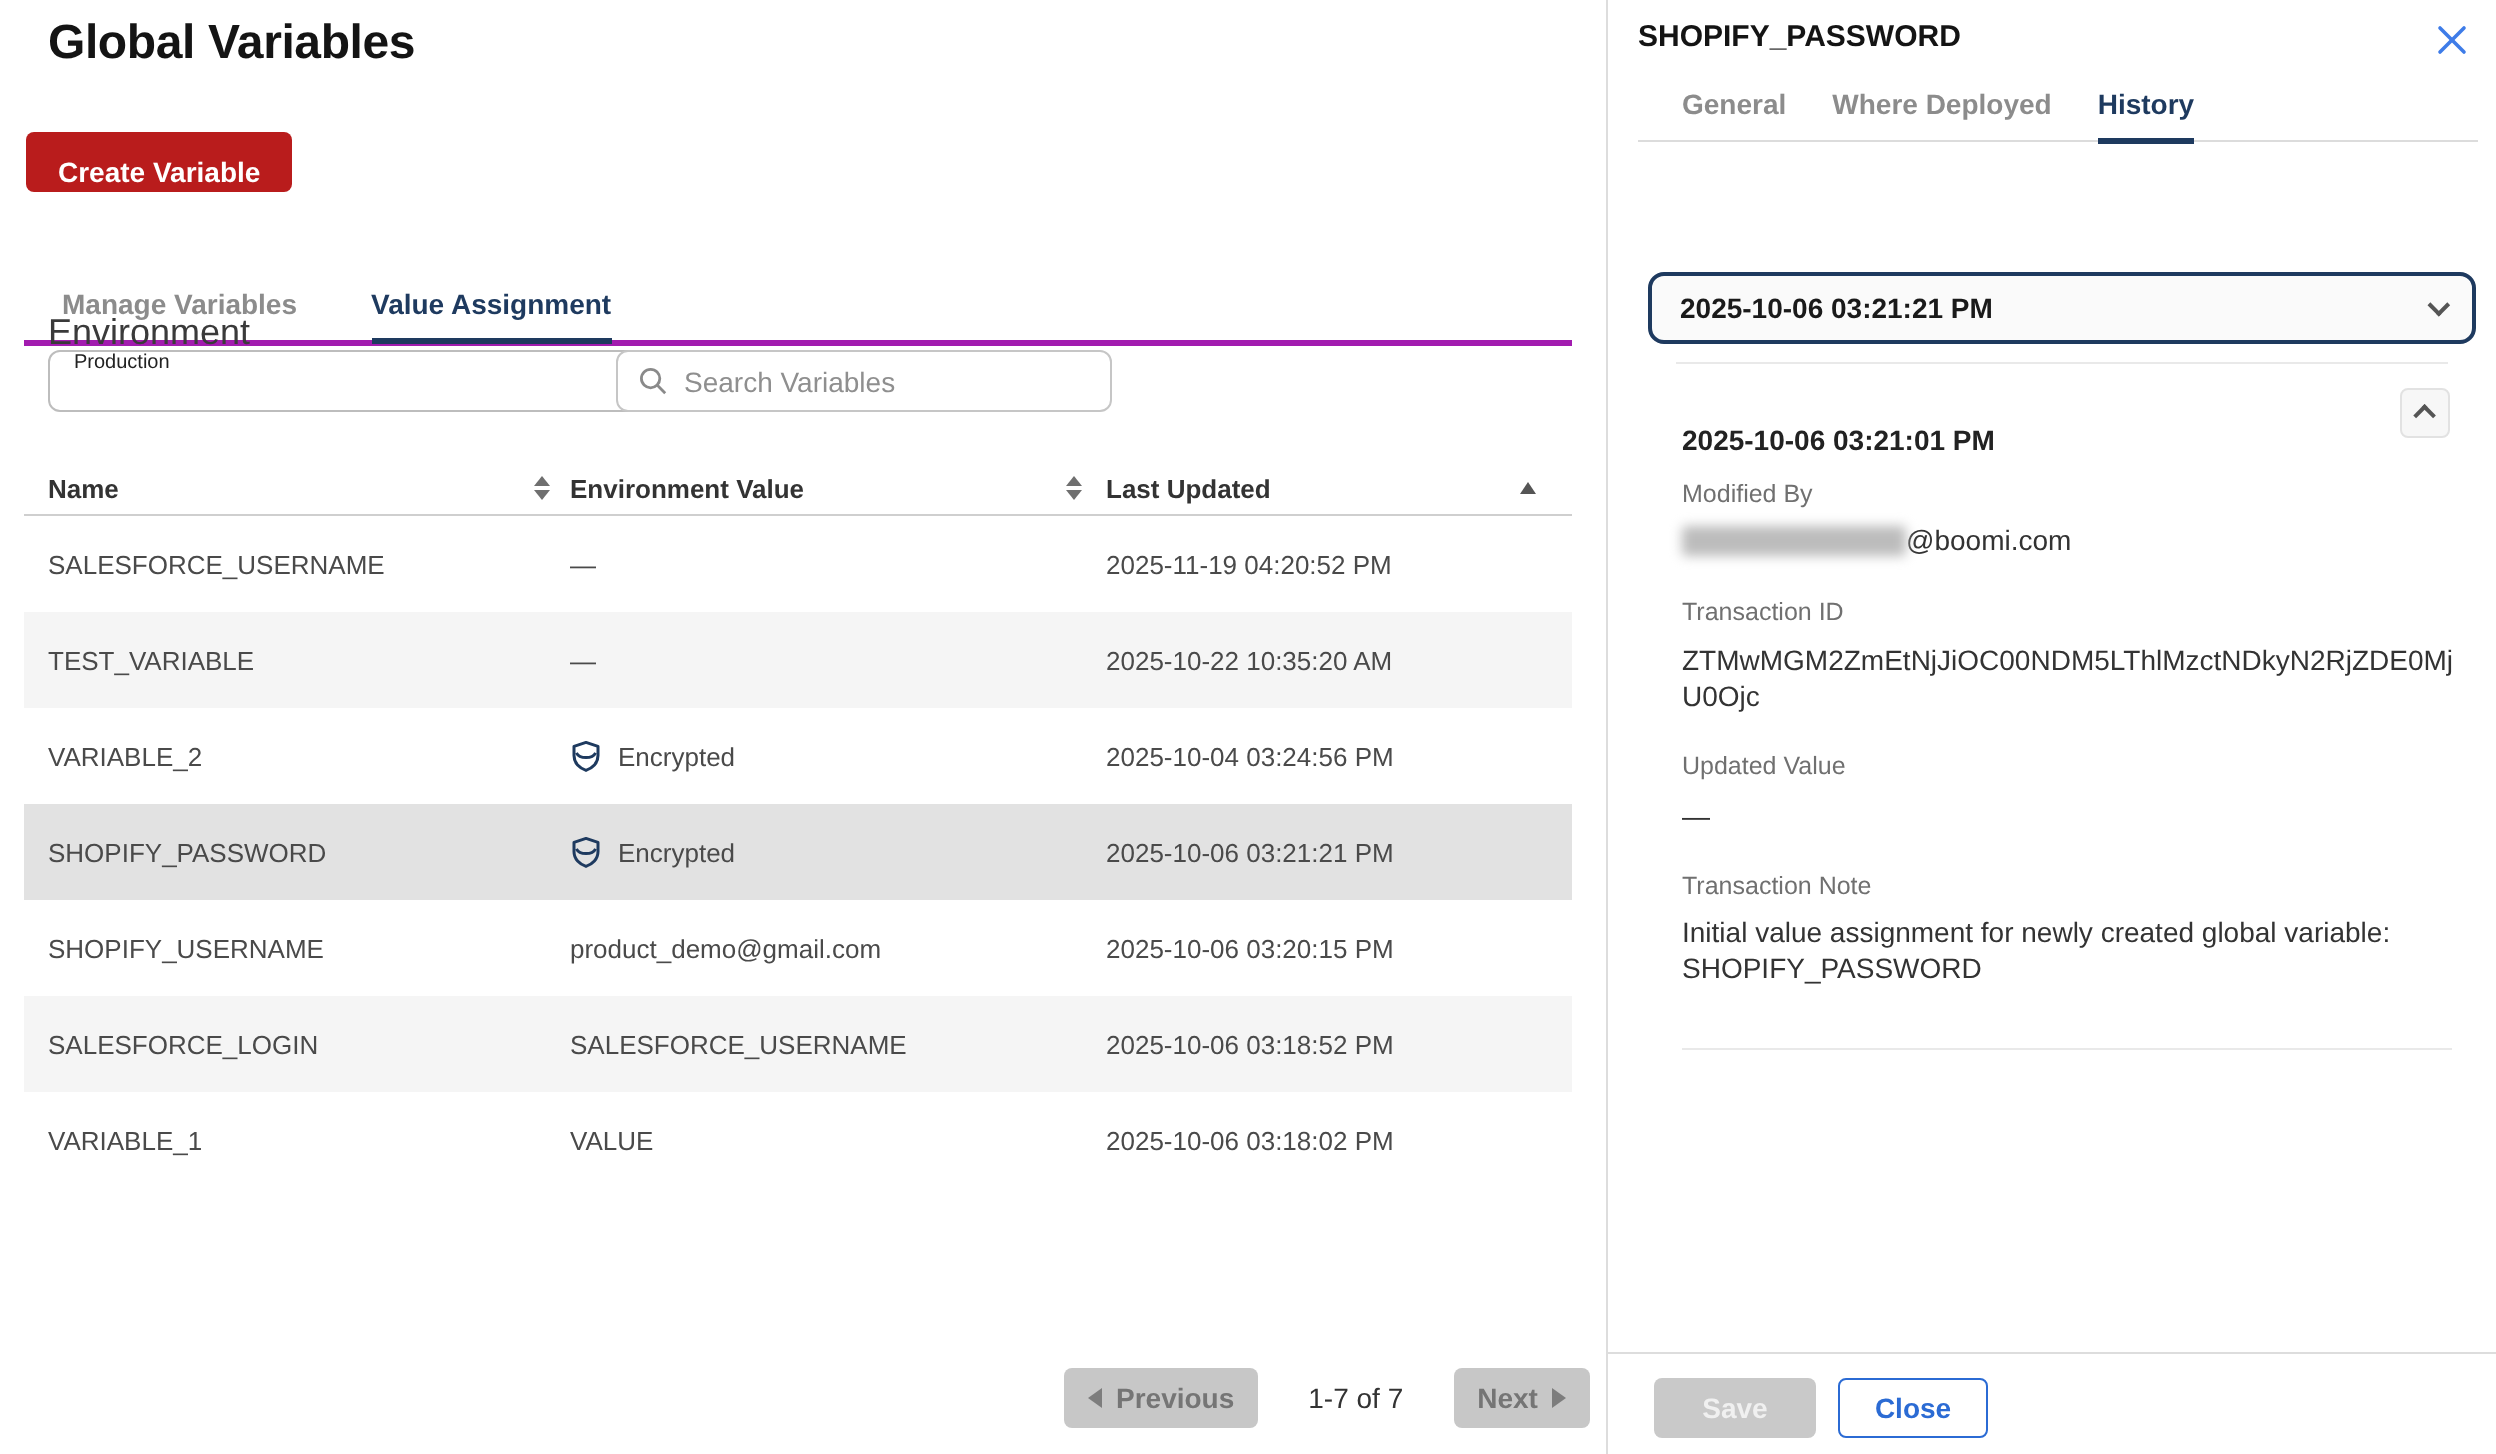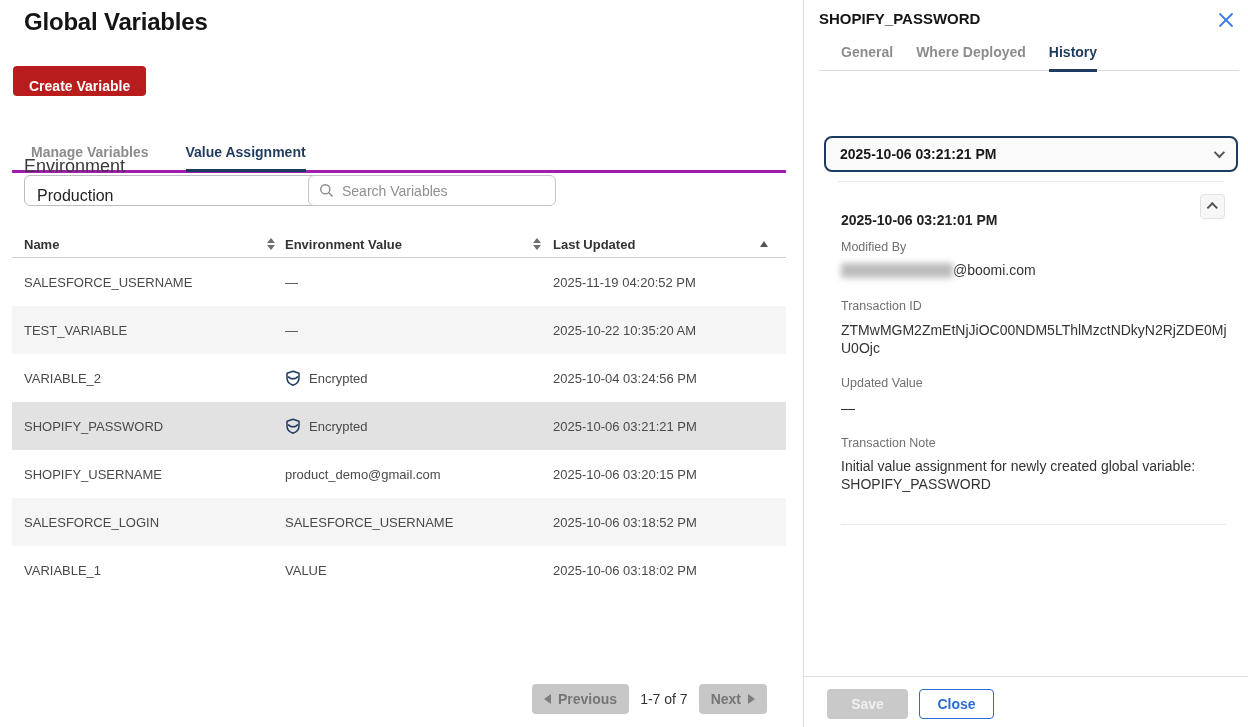--- a/index.html
+++ b/index.html
@@ -13,21 +13,21 @@
     border:none; border-radius:4px; font-family:inherit; font-size:14px; font-weight:700; cursor:pointer; }
 
   .tabs { position:absolute; left:12px; top:112px; width:774px; display:flex; gap:37px; padding-left:19px;
     border-bottom:3px solid #a21caf;margin-top:32px; }
   .tab { position:relative; padding-bottom:10px; font-size:14px; font-weight:700; color:#8c8c8c; cursor:pointer; }
   .tab.active { color:#1e3a5f; }
   .tab.active::after { content:""; position:absolute; left:0; right:0; bottom:-2px; height:3px; background:#1e3a5f; }
 
   .field-label { position:absolute; left:24px; top:156px; font-size:18px; color:#3a3a3a; }
   .select { position:absolute; left:24px; top:175px; width:316px; height:31px; border:1px solid #bdbdbd; border-radius:6px;
-    display:flex; align-items:flex-end; justify-content:space-between; padding:0 12px; font-size:16px; color:#222; cursor:pointer; background:#fff; }
+    display:flex; align-items:flex-start; justify-content:space-between; padding:0 12px; font-size:10px; color:#222; cursor:pointer; background:#fff; }
   .searchbox { position:absolute; display:flex; align-items:center; border:1px solid #c6c6c6; border-radius:6px; background:#fff; }
   .searchbox.left { left:308px; top:175px; width:248px; height:31px; }
   .searchbox svg { margin-left:10px; flex:0 0 auto; }
   .searchbox input { border:none; outline:none; background:transparent; font-family:inherit; font-size:14px; color:#333;
     padding:0 10px 0 8px; width:100%; height:100%; }
   .searchbox input::placeholder { color:#8f8f8f; }
 
   .thead { position:absolute; left:12px; top:231px; width:774px; height:27px; display:flex; align-items:center;
     padding-left:12px; border-bottom:1px solid #cfcfcf; font-size:13px; font-weight:700; color:#333; }
   .hc { display:flex; align-items:center; justify-content:space-between; }
@@ -41,21 +41,21 @@
   .asc { width:0; height:0; border-left:4px solid transparent; border-right:4px solid transparent; border-bottom:6px solid #555; }
 
   .tbody { position:absolute; left:12px; top:258px; width:774px; }
   .trow { height:48px; display:flex; align-items:center; padding-left:12px; font-size:13px; color:#4a4a4a; cursor:pointer; }
   .trow.alt { background:#f5f5f5; }
   .trow.selected { background:#e2e2e2; }
   .tc.n { width:261px; }
   .tc.v { width:268px; display:flex; align-items:center; gap:8px; }
   .tc.u { flex:1; }
 
-  .pagination { position:absolute; left:532px; top:684px; display:flex; align-items:center; gap:11px; }
+  .pagination { position:absolute; left:532px; top:684px; display:flex; align-items:center; gap:25px; }
   .pg-btn { height:30px; display:flex; align-items:center; gap:7px; padding:0 12px; background:#c7c7c7; color:#757575;
     border:none; border-radius:4px; font-family:inherit; font-size:14px; font-weight:700; }
   .arr-l { width:0; height:0; border-top:5px solid transparent; border-bottom:5px solid transparent; border-right:7px solid #7d7d7d; }
   .arr-r { width:0; height:0; border-top:5px solid transparent; border-bottom:5px solid transparent; border-left:7px solid #7d7d7d; }
   .pg-range { font-size:14px; color:#333; }
 
   
   .panel { position:absolute; left:803px; top:0; width:445px; height:727px; border-left:1px solid #ddd; background:#fff; }
   .panel-title { position:absolute; left:15px; top:10px; font-size:15px; font-weight:700; color:#141414; }
   .close-x { position:absolute; right:13px; top:11px; width:18px; height:18px; cursor:pointer; }

